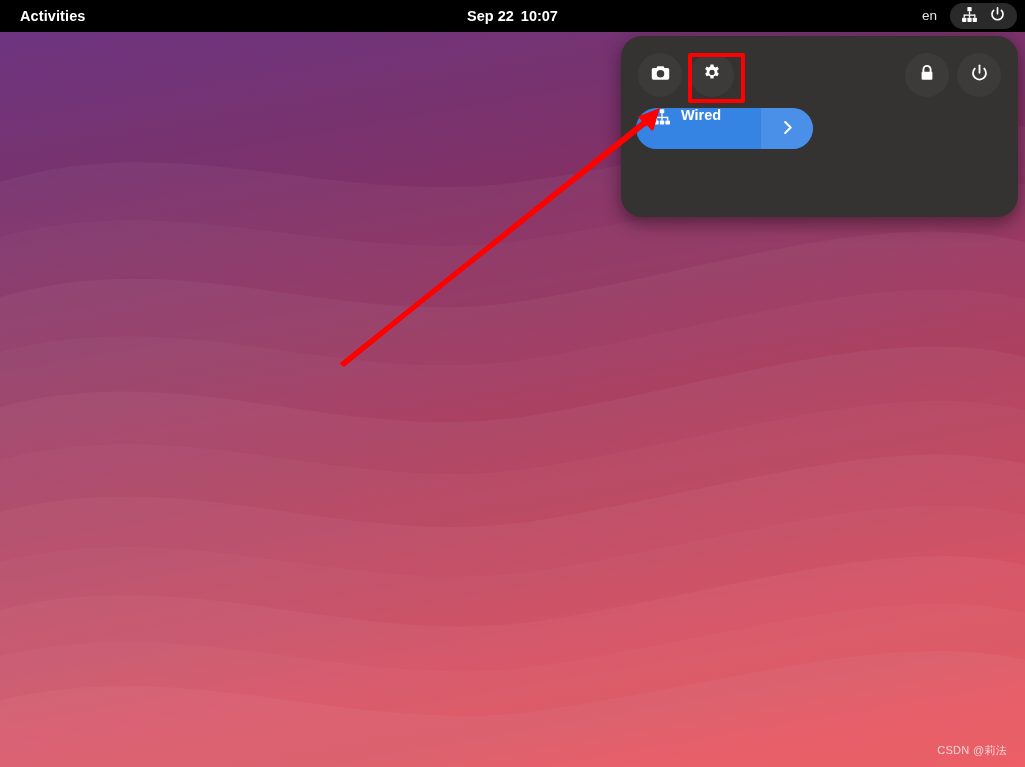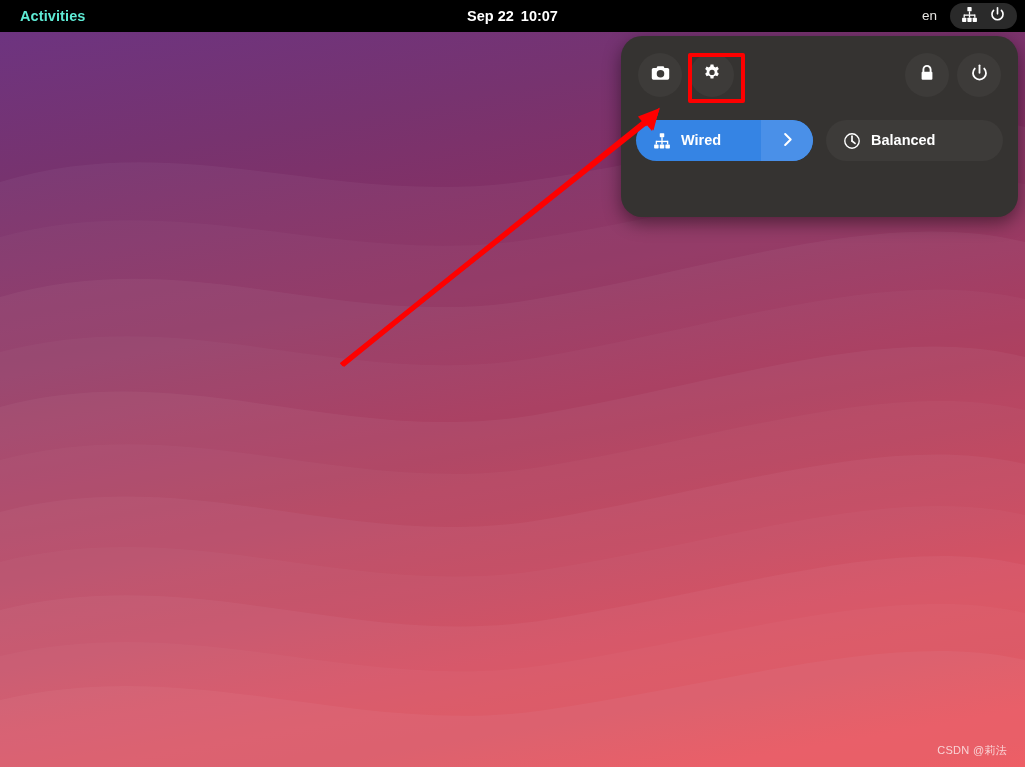--- a/index.html
+++ b/index.html
@@ -48,21 +48,21 @@
     display: flex;
     align-items: center;
     z-index: 40;
   }
   #activities {
     position: absolute;
     left: 14px;
     top: 0;
     height: 32px;
     line-height: 32px;
-    color: #5eead4;
+    color: #ffffff;
     font-size: 14.5px;
     font-weight: bold;
     padding: 0 6px;
     letter-spacing: 0.1px;
   }
   #clock {
     position: absolute;
     left: 0;
     top: 0;
     width: 1025px;
@@ -160,29 +160,27 @@
     display: grid;
     grid-template-columns: 1fr 1fr;
     grid-gap: 12px 13px;
   }
   .tile {
     position: relative;
     height: 41px;
     border-radius: 21px;
     background: #3d3b39;
     display: flex;
-    align-items: center;
     padding-left: 17px;
     color: #ffffff;
     font-size: 14.5px;
     font-weight: bold;
     cursor: pointer;
     overflow: hidden;
     box-sizing: border-box;
-    margin-top: 12px;
   }
   .tile .t-icon {
     width: 18px;
     height: 18px;
     margin-right: 10px;
     flex: 0 0 auto;
     display: flex;
     align-items: center;
     justify-content: center;
   }
@@ -343,30 +341,20 @@
         <span class="t-label">Wired</span>
         <span class="t-expand">
           <span>
             <svg width="17" height="17" viewBox="0 0 16 16" fill="none" stroke="#ffffff" stroke-width="1.9" stroke-linecap="round" stroke-linejoin="round">
               <path d="M5.8 2.8 L11 8 L5.8 13.2"></path>
             </svg>
           </span>
         </span>
       </div>
 
-      <div class="tile">
-        <span class="t-icon">
-          <svg width="18" height="18" viewBox="0 0 16 16" fill="none" stroke="#ffffff" stroke-width="1.25">
-            <circle cx="8" cy="8" r="6.4"></circle>
-            <path d="M8 8 L8 3.7" stroke-width="1.5" stroke-linecap="round"></path>
-            <path d="M8 8 L10.7 10.1" stroke-width="1.5" stroke-linecap="round"></path>
-          </svg>
-        </span>
-        <span class="t-label">Balanced</span>
-      </div>
 
 
     </div>
   </div>
 
   <div id="settings-highlight"></div>
 
   <svg id="arrow-annotation" viewBox="0 0 1025 767">
     <polygon points="340,363.5 653.5,112.5 659.5,107.5 653.5,130.5 648,124 343,366.5" fill="#fe0000"></polygon>
     <polygon points="660,108 646,126.5 638,116.5" fill="#fe0000"></polygon>

